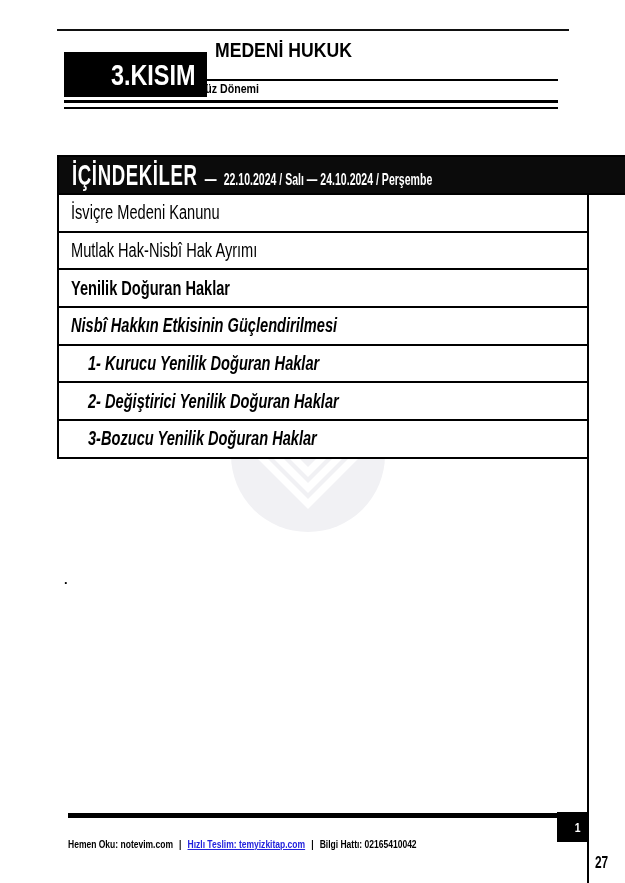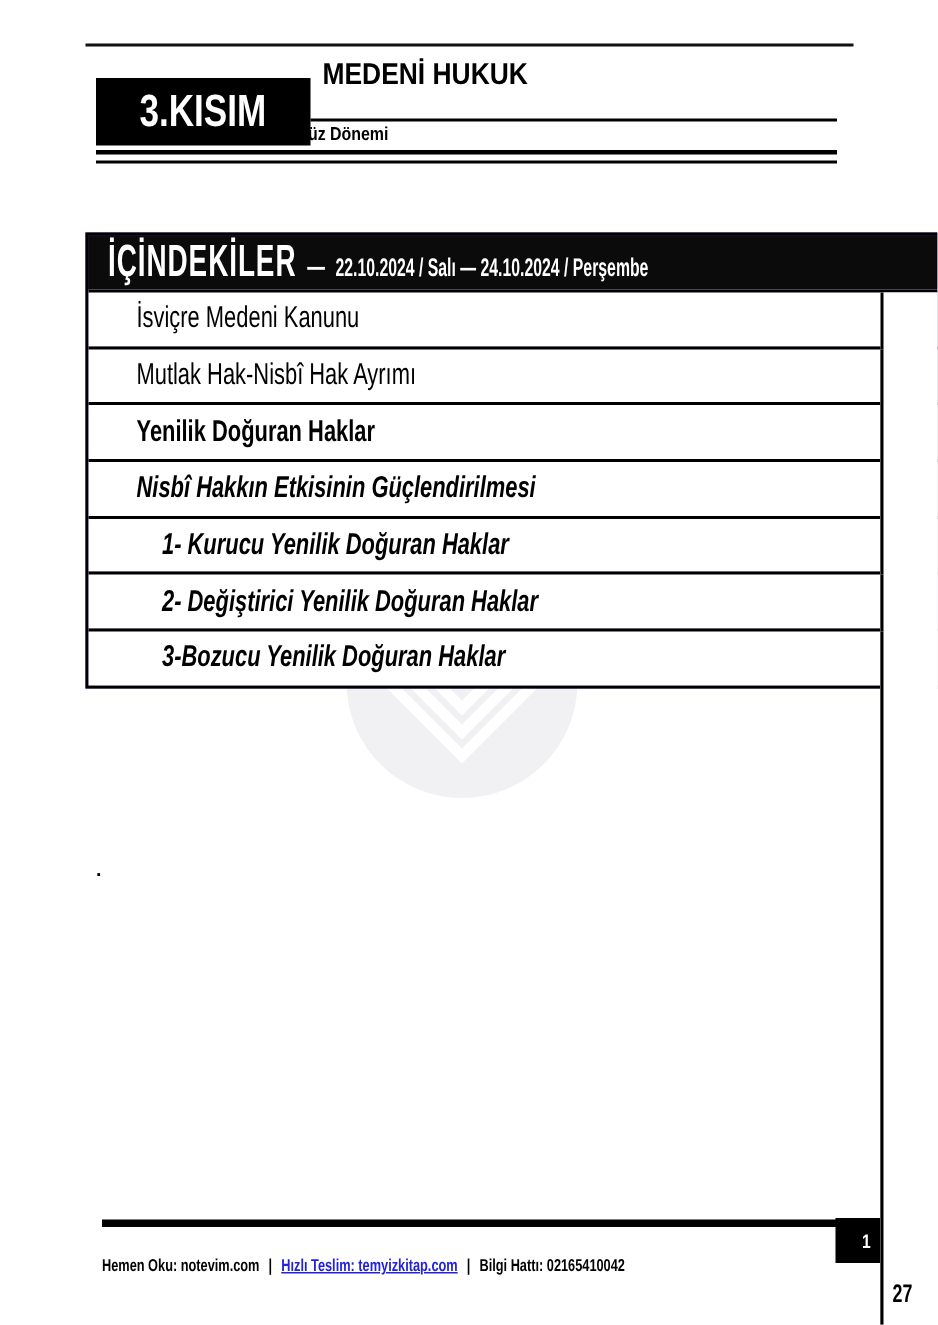--- a/index.html
+++ b/index.html
@@ -8,21 +8,21 @@
     font-family:"Liberation Sans",sans-serif;color:#000;overflow:hidden;
   }
   
   .cx{display:inline-block;white-space:nowrap;transform-origin:0 50%;}
   .cx-c{display:inline-block;white-space:nowrap;transform-origin:50% 50%;}
   
   .top-rule{position:absolute;left:57px;top:29px;width:512px;height:2px;background:#111;}
   
   .kisim-box{
     position:absolute;left:64px;top:52px;width:143px;height:45px;background:#000;
-    display:flex;align-items:center;justify-content:center;
+    display:flex;align-items:center;justify-content:flex-end;
   }
   .kisim-box .txt{color:#fff;font-weight:bold;font-size:30px;transform:scaleX(0.78);}
   .course-title{position:absolute;left:215px;top:39px;font-weight:bold;font-size:20px;}
   .course-title .txt{transform:scaleX(0.88);}
   .title-rule{position:absolute;left:207px;top:79px;width:351px;height:2px;background:#000;}
   .term{position:absolute;left:197px;top:82px;font-weight:bold;font-size:12.5px;}
   .term .txt{transform:scaleX(0.85);}
   .double-rule{position:absolute;left:64px;top:100px;width:494px;height:9px;
     border-top:3.5px solid #000;border-bottom:2.5px solid #000;box-sizing:border-box;}
   
@@ -35,21 +35,21 @@
     border:2px solid #000;box-sizing:border-box;background:#4c1d95;
   }
   .toc-header{
     height:36px;background:#0b0b0b;color:#fff;display:flex;align-items:center;
     padding-left:13px;overflow:hidden;
   }
   .toc-header .cx{transform:scaleX(0.62);}
   .hdr-big{font-size:30px;font-weight:bold;letter-spacing:1px;}
   .hdr-dash{font-size:19px;font-weight:bold;margin:0 7px;}
   .hdr-dates{font-size:17px;font-weight:bold;}
-  .trow{display:flex;height:35.7px;border-top:2px solid #000;background:#fff;padding-left:20px;}
+  .trow{display:flex;height:35.7px;border-top:2px solid #000;background:#fff;}
   .tcell{display:flex;align-items:center;box-sizing:border-box;}
   .tcell.title{flex:1;padding-left:12px;overflow:visible;}
   .tcell.title.ind{padding-left:29px;}
   .tcell.page{width:39px;border-left:2px solid #000;padding-left:6px;}
   .tcell.title .cx{font-size:20px;transform:scaleX(0.73);}
   .trow.reg  .tcell.title .cx{font-weight:400;}
   .trow.bold .tcell.title .cx{font-weight:700;}
   .trow.bi   .tcell.title .cx{font-weight:700;font-style:italic;}
   .tcell.page .cx{font-size:17px;font-weight:700;transform:scaleX(0.7);}
   

